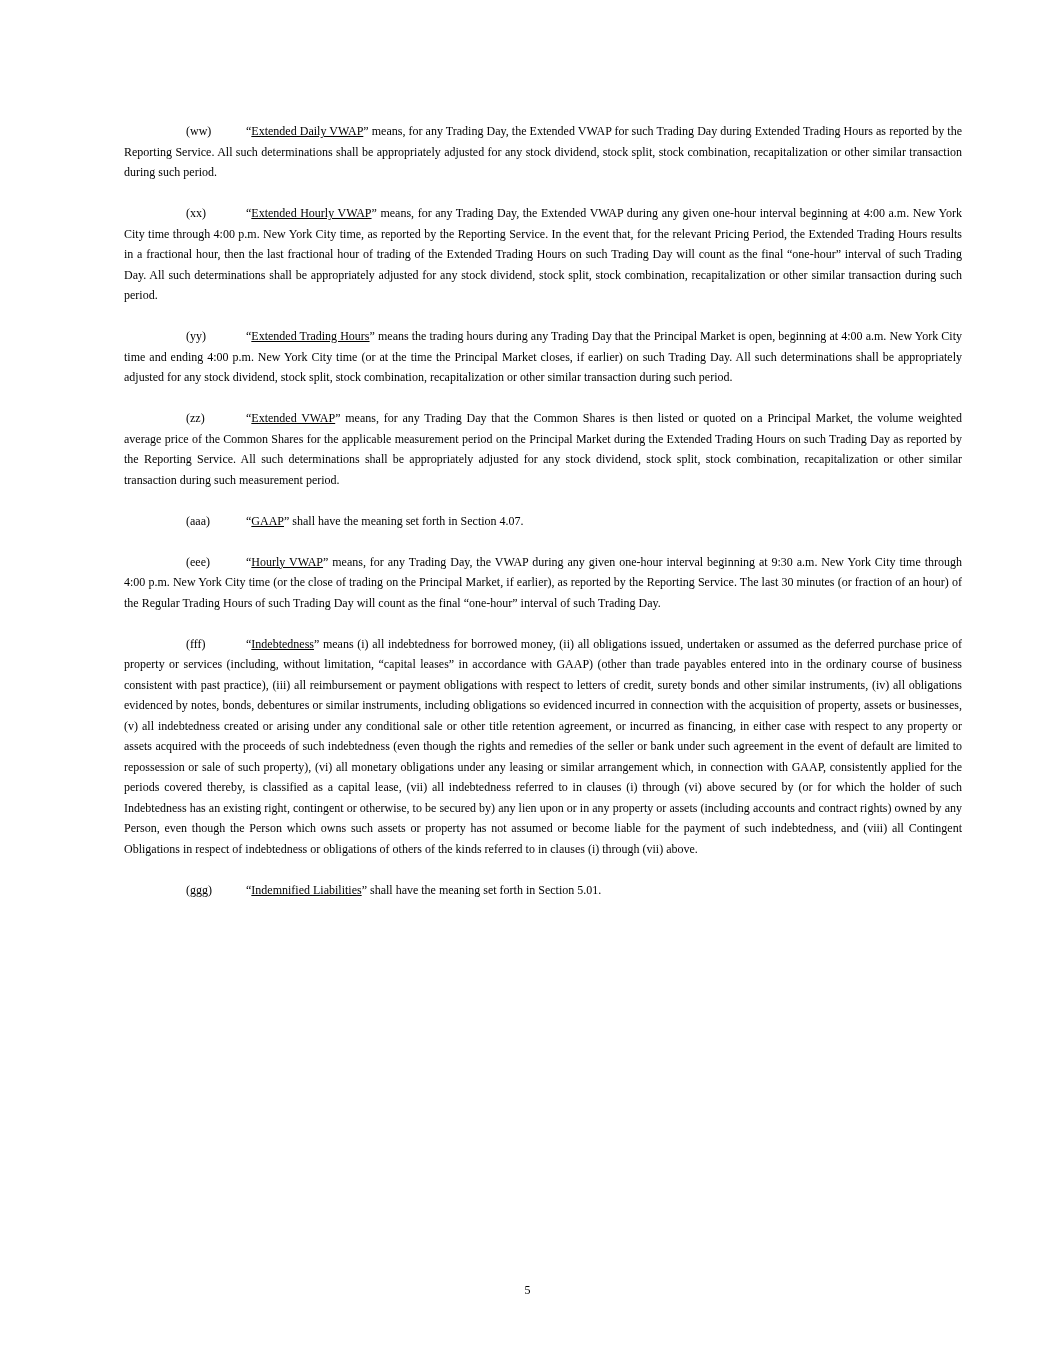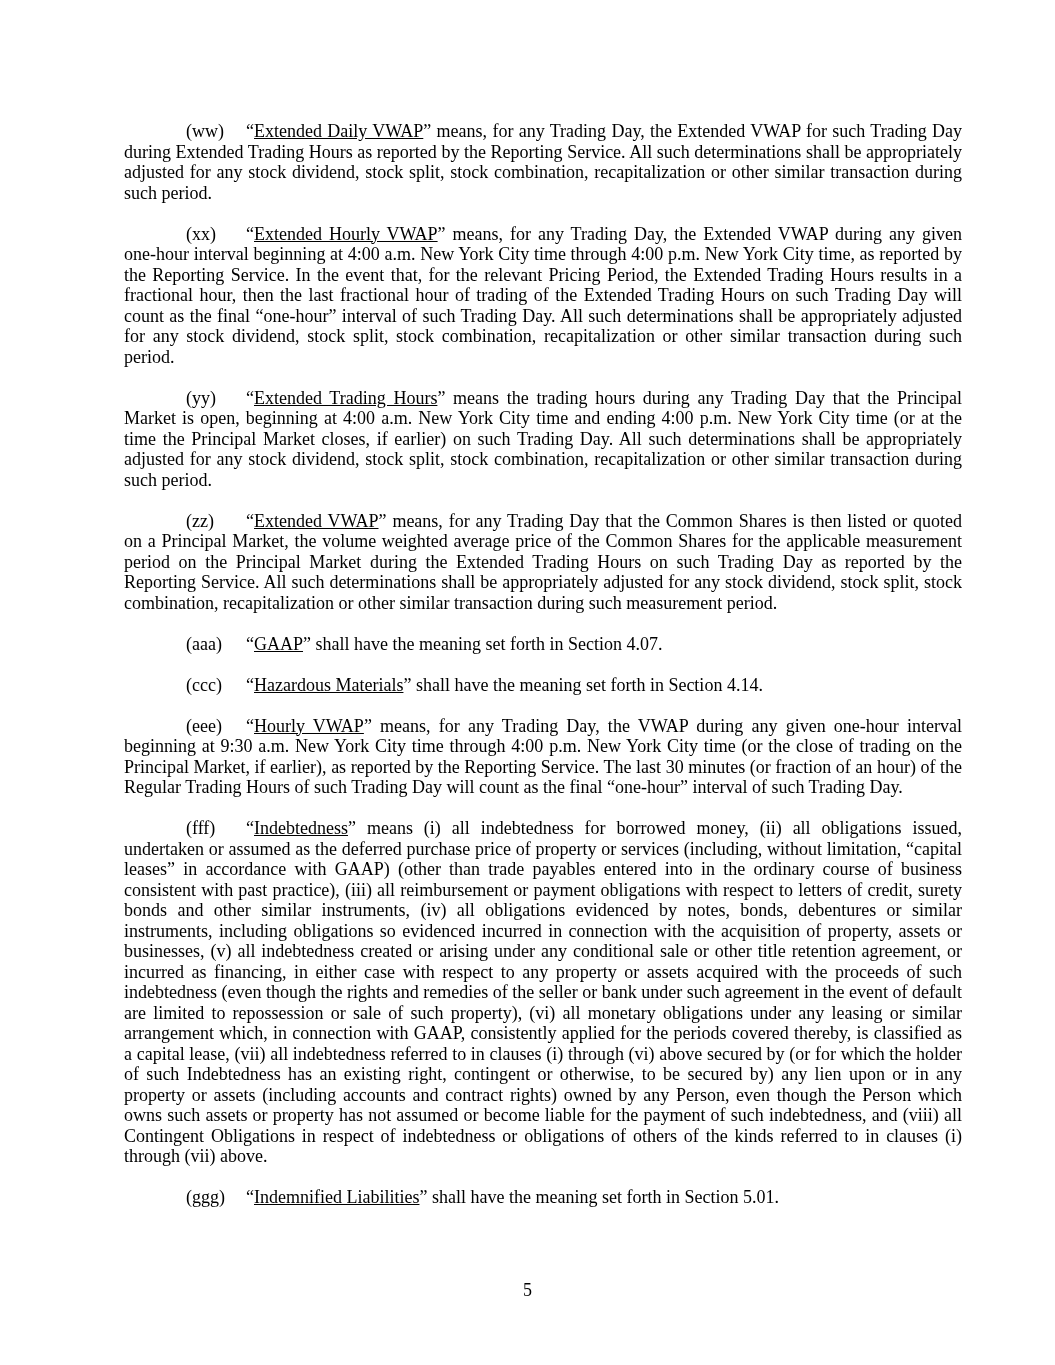--- a/index.html
+++ b/index.html
@@ -7,21 +7,21 @@
     padding: 0;
     background: #ffffff;
   }
   .page {
     position: relative;
     width: 1055px;
     height: 1365px;
     background: #ffffff;
     color: #000000;
     font-family: "Liberation Serif", serif;
-    font-size: 18px;
+    font-size: 12px;
     line-height: 20.5px;
     box-sizing: border-box;
     padding: 121px 93px 0 124px;
     overflow: hidden;
   }
   .para {
     margin: 20.5px 0 0 0;
     text-align: justify;
     text-indent: 62px;
   }
@@ -54,21 +54,20 @@
 
   <p class="para"><span class="label">(xx)</span><span>“</span><span class="term">Extended Hourly VWAP</span><span>”</span><span> means, for any Trading Day, the Extended VWAP during any given one-hour interval beginning at 4:00 a.m. New York City time through 4:00 p.m. New York City time, as reported by the Reporting Service. In the event that, for the relevant Pricing Period, the Extended Trading Hours results in a fractional hour, then the last fractional hour of trading of the Extended Trading Hours on such Trading Day will count as the final “one-hour” interval of such Trading Day. All such determinations shall be appropriately adjusted for any stock dividend, stock split, stock combination, recapitalization or other similar transaction during such period.</span></p>
 
   <p class="para"><span class="label">(yy)</span><span>“</span><span class="term">Extended Trading Hours</span><span>”</span><span> means the trading hours during any Trading Day that the Principal Market is open, beginning at 4:00 a.m. New York City time and ending 4:00 p.m. New York City time (or at the time the Principal Market closes, if earlier) on such Trading Day. All such determinations shall be appropriately adjusted for any stock dividend, stock split, stock combination, recapitalization or other similar transaction during such period.</span></p>
 
   <p class="para"><span class="label">(zz)</span><span>“</span><span class="term">Extended VWAP</span><span>”</span><span> means, for any Trading Day that the Common Shares is then listed or quoted on a Principal Market, the volume weighted average price of the Common Shares for the applicable measurement period on the Principal Market during the Extended Trading Hours on such Trading Day as reported by the Reporting Service. All such determinations shall be appropriately adjusted for any stock dividend, stock split, stock combination, recapitalization or other similar transaction during such measurement period.</span></p>
 
   <p class="para"><span class="label">(aaa)</span><span>“</span><span class="term">GAAP</span><span>”</span><span> shall have the meaning set forth in Section 4.07.</span></p>
 
 
-  <p class="para"><span class="label">(ccc)</span><span>“</span><span class="term">Hazardous Materials</span><span>”</span><span> shall have the meaning set forth in Section 4.14.</span></p>
 
 
   <p class="para"><span class="label">(eee)</span><span>“</span><span class="term">Hourly VWAP</span><span>”</span><span> means, for any Trading Day, the VWAP during any given one-hour interval beginning at 9:30 a.m. New York City time through 4:00 p.m. New York City time (or the close of trading on the Principal Market, if earlier), as reported by the Reporting Service. The last 30 minutes (or fraction of an hour) of the Regular Trading Hours of such Trading Day will count as the final “one-hour” interval of such Trading Day.</span></p>
 
   <p class="para"><span class="label">(fff)</span><span>“</span><span class="term">Indebtedness</span><span>”</span><span> means (i) all indebtedness for borrowed money, (ii) all obligations issued, undertaken or assumed as the deferred purchase price of property or services (including, without limitation, “capital leases” in accordance with GAAP) (other than trade payables entered into in the ordinary course of business consistent with past practice), (iii) all reimbursement or payment obligations with respect to letters of credit, surety bonds and other similar instruments, (iv) all obligations evidenced by notes, bonds, debentures or similar instruments, including obligations so evidenced incurred in connection with the acquisition of property, assets or businesses, (v) all indebtedness created or arising under any conditional sale or other title retention agreement, or incurred as financing, in either case with respect to any property or assets acquired with the proceeds of such indebtedness (even though the rights and remedies of the seller or bank under such agreement in the event of default are limited to repossession or sale of such property), (vi) all monetary obligations under any leasing or similar arrangement which, in connection with GAAP, consistently applied for the periods covered thereby, is classified as a capital lease, (vii) all indebtedness referred to in clauses (i) through (vi) above secured by (or for which the holder of such Indebtedness has an existing right, contingent or otherwise, to be secured by) any lien upon or in any property or assets (including accounts and contract rights) owned by any Person, even though the Person which owns such assets or property has not assumed or become liable for the payment of such indebtedness, and (viii) all Contingent Obligations in respect of indebtedness or obligations of others of the kinds referred to in clauses (i) through (vii) above.</span></p>
 
   <p class="para"><span class="label">(ggg)</span><span>“</span><span class="term">Indemnified Liabilities</span><span>”</span><span> shall have the meaning set forth in Section 5.01.</span></p>
 
   <div class="footer">5</div>
 

